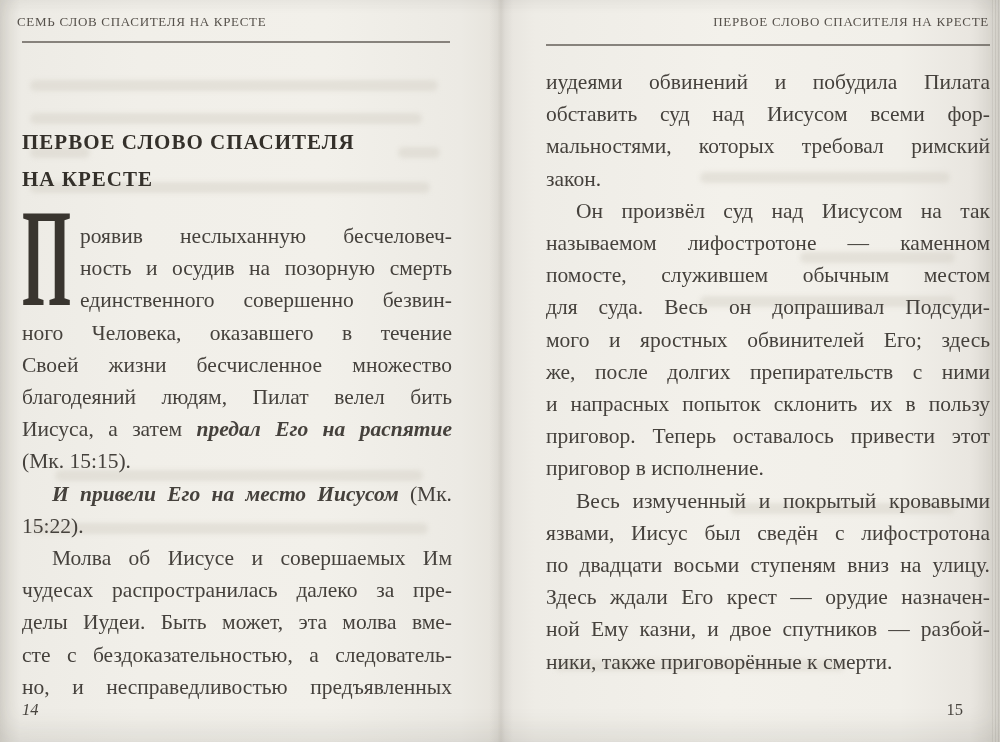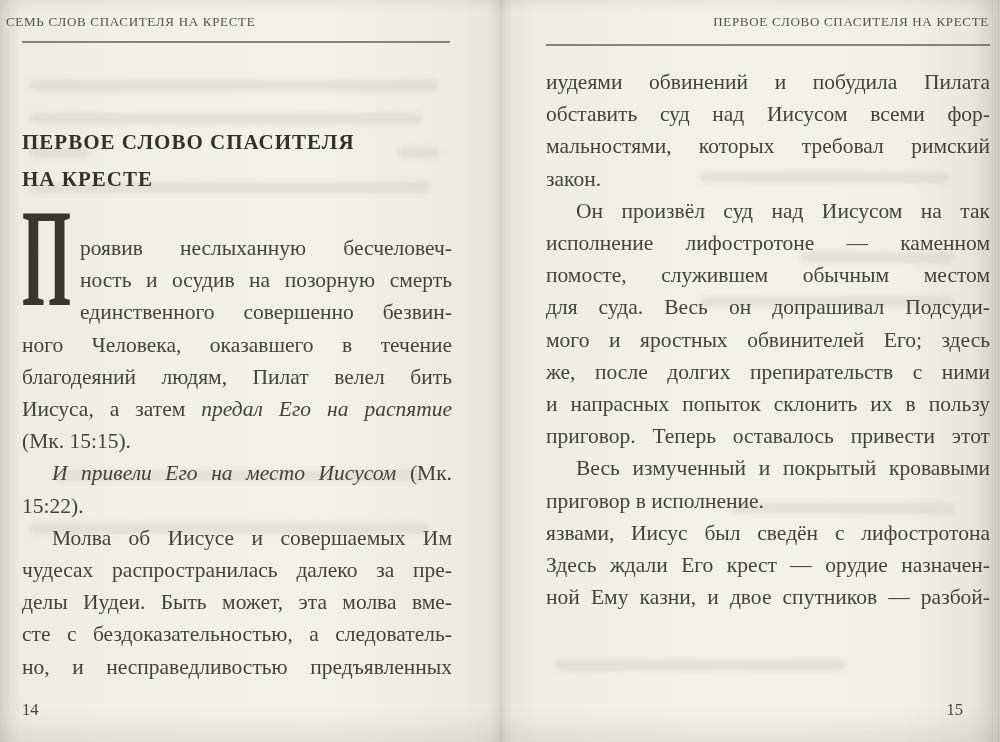--- a/index.html
+++ b/index.html
@@ -8,39 +8,39 @@
   .shot::after{content:"";position:absolute;inset:0;pointer-events:none;
         box-shadow:inset 0 -12px 24px rgba(60,55,45,.10), inset 0 6px 12px rgba(60,55,45,.04);}
   .page{position:absolute;top:0;height:742px;width:500px;}
   .page-left{left:0;background:linear-gradient(90deg,#dedbd4 0%,#edebe5 4%,#f1efe9 28%,#f2f0ea 65%,#eceae4 92%,#e6e3dc 100%);}
   .page-right{left:500px;background:linear-gradient(90deg,#e6e3dd 0%,#eeece6 7%,#f3f1eb 45%,#f1efe9 80%,#e9e6e0 94%,#d6d3cc 100%);}
   .gutter{position:absolute;left:489px;top:0;width:24px;height:742px;pointer-events:none;
         background:linear-gradient(90deg,rgba(0,0,0,0) 0%,rgba(0,0,0,.04) 35%,rgba(80,72,60,.12) 50%,rgba(0,0,0,.04) 66%,rgba(0,0,0,0) 100%);}
   .edge-lines{position:absolute;right:0;top:0;width:8px;height:742px;opacity:.65;pointer-events:none;
         background:repeating-linear-gradient(90deg,#c9c6bf 0 1px,#dfdcd5 1px 3px);}
   .running-header{position:absolute;top:14px;font-size:13px;letter-spacing:.7px;color:#56514b;}
-  .rh-left{left:6px;}
+  .rh-left{left:17px;}
   .rh-right{left:45px;width:444px;text-align:right;}
   .rule{position:absolute;height:1.5px;background:#6d6861;opacity:.8;}
   .rule-left{left:22px;top:41px;width:428px;}
   .rule-right{left:46px;top:44px;width:444px;}
   .chapter-title{position:absolute;left:22px;top:124px;width:430px;text-align:left;
         font-weight:bold;font-size:21px;line-height:37px;letter-spacing:1px;color:#34302a;}
   .dropcap{position:absolute;left:22px;top:188px;font-weight:bold;font-size:140px;line-height:1;
         transform:scaleX(.45);transform-origin:0 0;color:#39352f;}
   .body{position:absolute;font-size:21.5px;line-height:32.2px;}
-  .body-l{left:22px;top:232px;width:430px;}
+  .body-l{left:22px;top:220px;width:430px;}
   .body-r{left:46px;top:66px;width:444px;}
   .ln{text-align:justify;text-align-last:justify;}
   .ln.last{text-align-last:left;}
   .ln.ind{text-indent:30px;}
   .ln.dc{margin-left:58px;}
-  .it{font-style:italic;}
+  .it{font-style:italic;font-weight:bold;}
   .page-number{position:absolute;top:700px;font-size:16.5px;color:#49453f;}
-  .pn-left{left:22px;}
+  .pn-left{left:22px;font-style:italic;}
   .pn-right{left:29px;width:434px;text-align:right;}
   .gs{position:absolute;height:11px;border-radius:6px;background:#d5d1c7;opacity:.5;filter:blur(2.5px);pointer-events:none;}
 </style>
 </head>
 <body>
 
 <div class="shot">
 
   <div class="page page-left">
 
@@ -60,20 +60,21 @@
       <div>НА КРЕСТЕ</div>
     </div>
 
     <div class="dropcap">П</div>
 
     <div class="body body-l">
       <div class="ln dc">роявив неслыханную бесчеловеч-</div>
       <div class="ln dc">ность и осудив на позорную смерть</div>
       <div class="ln dc">единственного совершенно безвин-</div>
       <div class="ln">ного Человека, оказавшего в течение</div>
+      <div class="ln">Своей жизни бесчисленное множество</div>
       <div class="ln">благодеяний людям, Пилат велел бить</div>
       <div class="ln"><span>Иисуса, а затем </span><span class="it">предал Его на распятие</span></div>
       <div class="ln last">(Мк. 15:15).</div>
       <div class="ln ind"><span class="it">И привели Его на место Иисусом</span><span> (Мк.</span></div>
       <div class="ln last">15:22).</div>
       <div class="ln ind">Молва об Иисусе и совершаемых Им</div>
       <div class="ln">чудесах распространилась далеко за пре-</div>
       <div class="ln">делы Иудеи. Быть может, эта молва вме-</div>
       <div class="ln">сте с бездоказательностью, а следователь-</div>
       <div class="ln">но, и несправедливостью предъявленных</div>
@@ -92,32 +93,34 @@
 
     <div class="running-header rh-right">ПЕРВОЕ СЛОВО СПАСИТЕЛЯ НА КРЕСТЕ</div>
     <div class="rule rule-right"></div>
 
     <div class="body body-r">
       <div class="ln">иудеями обвинений и побудила Пилата</div>
       <div class="ln">обставить суд над Иисусом всеми фор-</div>
       <div class="ln">мальностями, которых требовал римский</div>
       <div class="ln last">закон.</div>
       <div class="ln ind">Он произвёл суд над Иисусом на так</div>
-      <div class="ln">исполнение лифостротоне — каменном</div>
+      <div class="ln">называемом лифостротоне — каменном</div>
       <div class="ln">помосте, служившем обычным местом</div>
       <div class="ln">для суда. Весь он допрашивал Подсуди-</div>
       <div class="ln">мого и яростных обвинителей Его; здесь</div>
       <div class="ln">же, после долгих препирательств с ними</div>
       <div class="ln">и напрасных попыток склонить их в пользу</div>
       <div class="ln">приговор. Теперь оставалось привести этот</div>
+      <div class="ln last">приговор в исполнение.</div>
       <div class="ln ind">Весь измученный и покрытый кровавыми</div>
-      <div class="ln last">приговор в исполнение.</div>
       <div class="ln">язвами, Иисус был сведён с лифостротона</div>
+      <div class="ln">по двадцати восьми ступеням вниз на улицу.</div>
       <div class="ln">Здесь ждали Его крест — орудие назначен-</div>
       <div class="ln">ной Ему казни, и двое спутников — разбой-</div>
+      <div class="ln last">ники, также приговорённые к смерти.</div>
     </div>
 
     <div class="page-number pn-right">15</div>
     <div class="edge-lines"></div>
   </div>
 
   <div class="gutter"></div>
 </div>
 
 </body></html>

